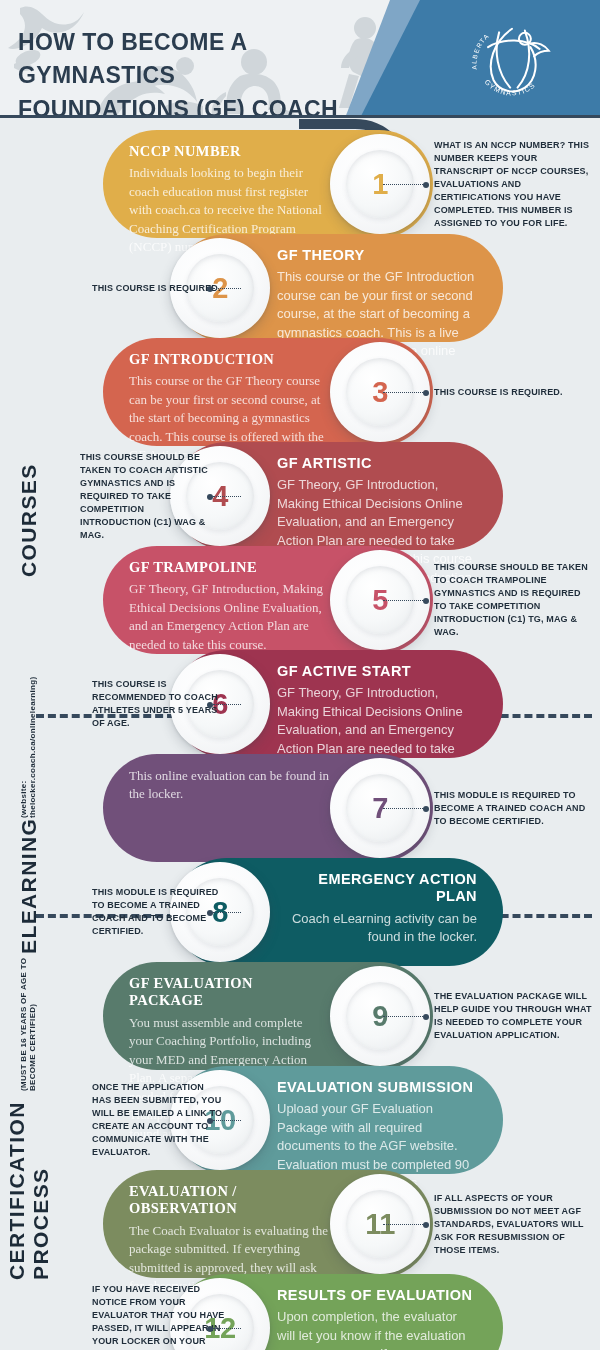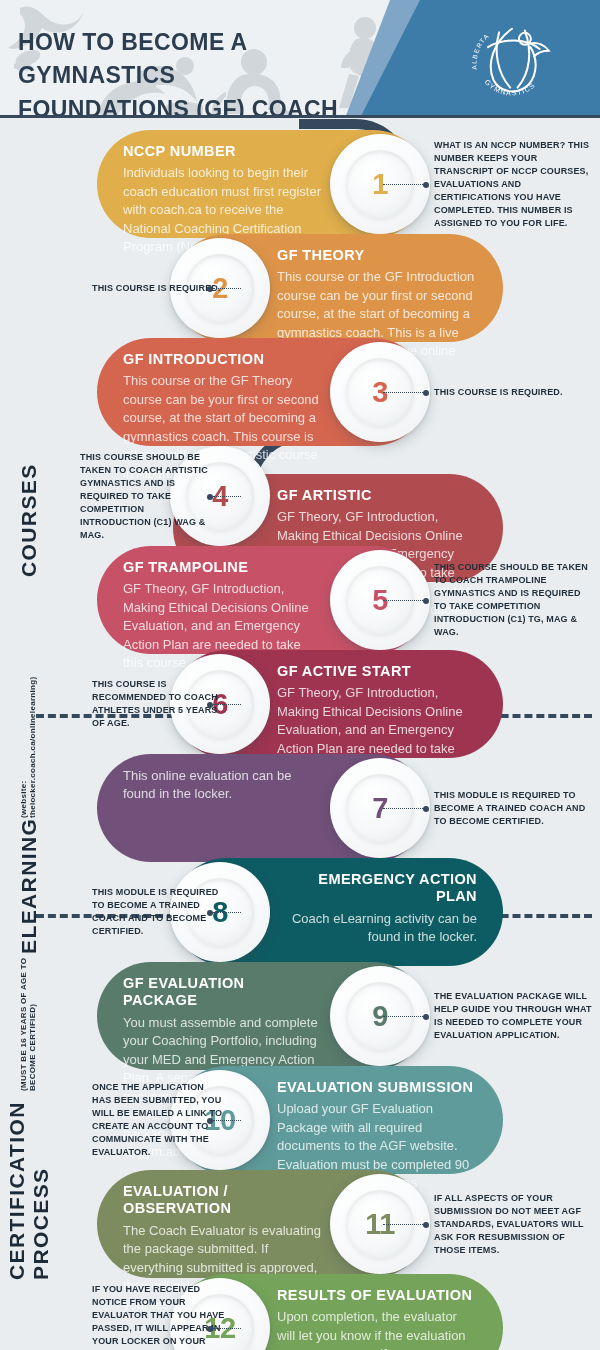--- a/index.html
+++ b/index.html
@@ -58,21 +58,21 @@
 
   
   #snake { position: absolute; left: 0; top: 118px; width: 600px; height: 1232px; pointer-events: none; }
 
   
   .step { position: absolute; height: 108px; }
   .pill {
     position: absolute; top: 0; height: 108px; border-radius: 54px;
     padding: 13px 0 0 0; color: #fff;
   }
-  .pill.left  { left: 0; padding-left: 26px; padding-right: 104px; }
+  .pill.left  { left: 6px; padding-left: 26px; padding-right: 104px; font-family: Liberation Serif, serif; }
   .pill.right { right: 0; padding-right: 26px; padding-left: 104px; }
   .pill .ptitle {
     font-size: 14.5px; font-weight: bold; letter-spacing: .4px;
     text-transform: uppercase; line-height: 1.2; margin-bottom: 4px;
     color: #ffffff;
   }
   .pill .pbody {
     font-size: 13px; line-height: 1.42; color: rgba(255,255,255,.78);
   }
 
@@ -221,21 +221,21 @@
           <div class="ptitle">GF INTRODUCTION</div>
           <div class="pbody">This course or the GF Theory course can be your first or second course, at the start of becoming a gymnastics coach. This course is offered with the GF Artistic course in Alberta.</div>
         </div>
         <div class="bubble" style="right: -3px;">
           <div class="inner">
             <div class="num" style="color: rgb(212, 101, 79);">3</div>
           </div>
         </div>
       </div>
       <div class="step" style="top: 442px; left: 173px; width: 330px;">
-        <div class="pill right" style="width: 330px; background: rgb(176, 76, 80); margin-top: 32px;">
+        <div class="pill right" style="width: 330px; background: rgb(176, 76, 80);">
           <div class="ptitle">GF ARTISTIC</div>
           <div class="pbody">GF Theory, GF Introduction, Making Ethical Decisions Online Evaluation, and an Emergency Action Plan are needed to take this course. In Alberta, this course is offered with the GF Introduction course.</div>
         </div>
         <div class="bubble" style="left: -3px;">
           <div class="inner">
             <div class="num" style="color: rgb(176, 76, 80);">4</div>
           </div>
         </div>
       </div>
       <div class="step" style="top: 546px; left: 97px; width: 330px;">

